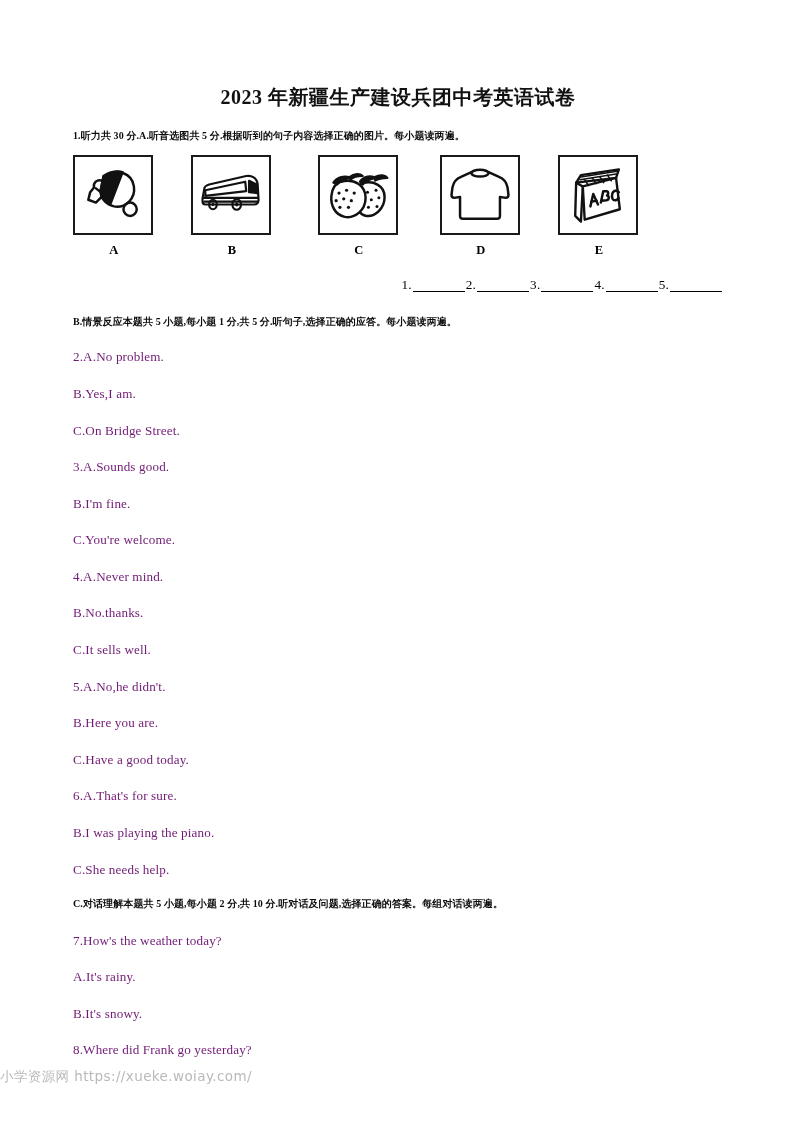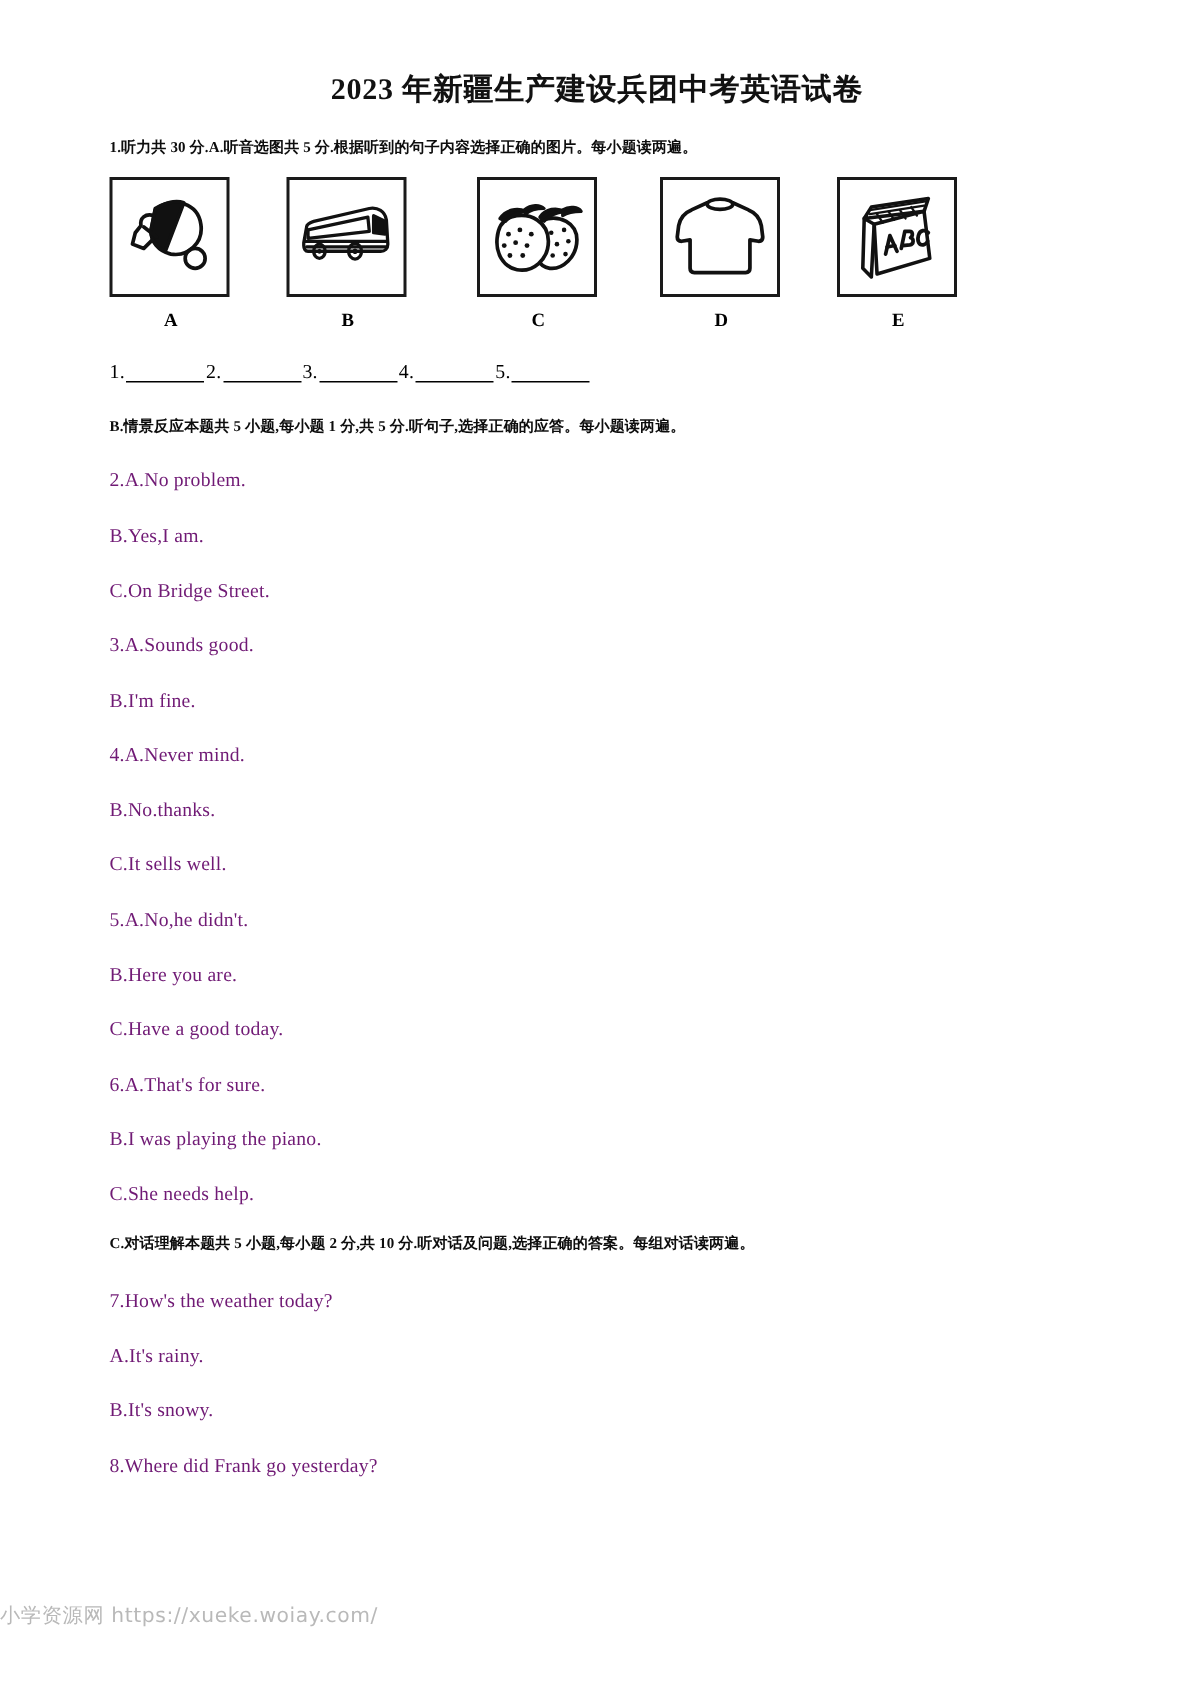--- a/index.html
+++ b/index.html
@@ -30,21 +30,21 @@
   }
 
   
   .doc-title {
     text-align: center;
     font-family: "Liberation Serif", "DejaVu Serif", serif;
     font-weight: bold;
     font-size: 20px;
     letter-spacing: 0.5px;
     margin: 0;
-    padding-top: 48px;
+    padding-top: 85px;
     line-height: 1.2;
     color: #111;
   }
 
   
   .sec-head {
     font-weight: bold;
     font-size: 10px;
     line-height: 1.95;
     margin: 0;
@@ -92,20 +92,21 @@
     height: 100%;
   }
 
   
   .blank-row {
     margin-top: 7px;
     font-size: 13.2px;
     line-height: 1.6;
     white-space: nowrap;
     letter-spacing: 0.2px;
+    text-align: right;
   }
   .blank-row .num { font-size: 13.2px; }
   .blank-line {
     display: inline-block;
     width: 52px;
     border-bottom: 1.4px solid #000;
     margin: 0 1px 0 1px;
     vertical-align: -3px;
   }
 
@@ -258,20 +259,21 @@
       <span class="num">1.</span><span class="blank-line"></span><span class="num">2.</span><span class="blank-line"></span><span class="num">3.</span><span class="blank-line"></span><span class="num">4.</span><span class="blank-line"></span><span class="num">5.</span><span class="blank-line"></span>
     </div>
 
     <p class="sec-head">B.情景反应本题共 5 小题,每小题 1 分,共 5 分.听句子,选择正确的应答。每小题读两遍。</p>
 
     <p class="q-line">2.A.No problem.</p>
     <p class="q-line">B.Yes,I am.</p>
     <p class="q-line">C.On Bridge Street.</p>
     <p class="q-line">3.A.Sounds good.</p>
     <p class="q-line">B.I'm fine.</p>
+    <p class="q-line">C.You're welcome.</p>
     <p class="q-line">4.A.Never mind.</p>
     <p class="q-line">B.No.thanks.</p>
     <p class="q-line">C.It sells well.</p>
     <p class="q-line">5.A.No,he didn't.</p>
     <p class="q-line">B.Here you are.</p>
     <p class="q-line">C.Have a good today.</p>
     <p class="q-line">6.A.That's for sure.</p>
     <p class="q-line">B.I was playing the piano.</p>
     <p class="q-line">C.She needs help.</p>
 

